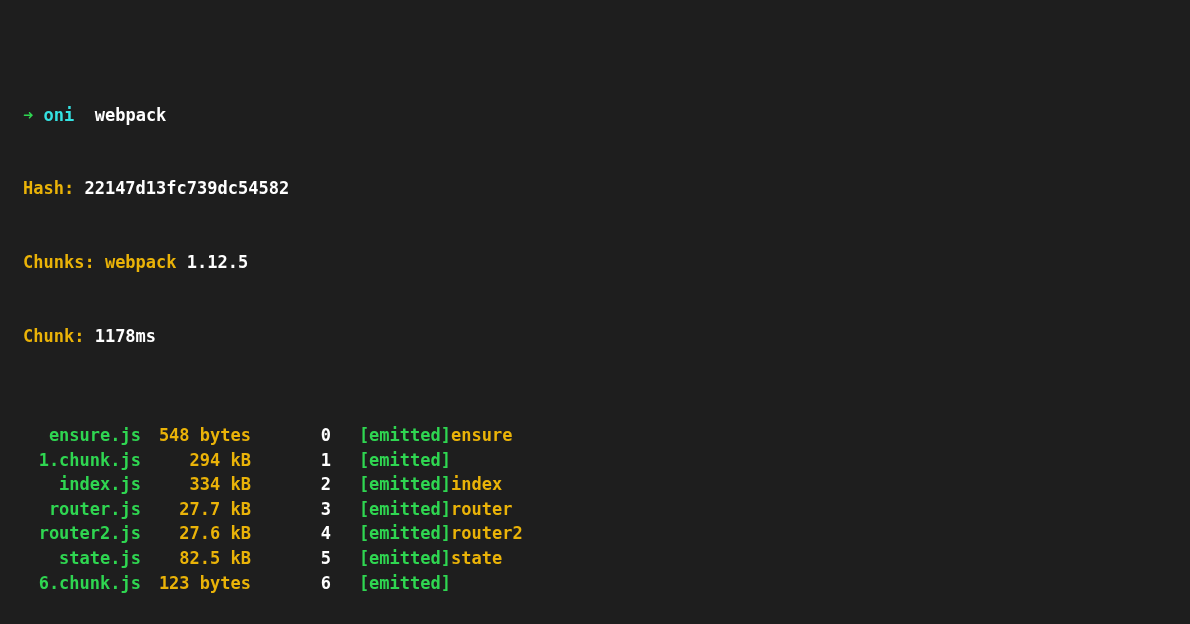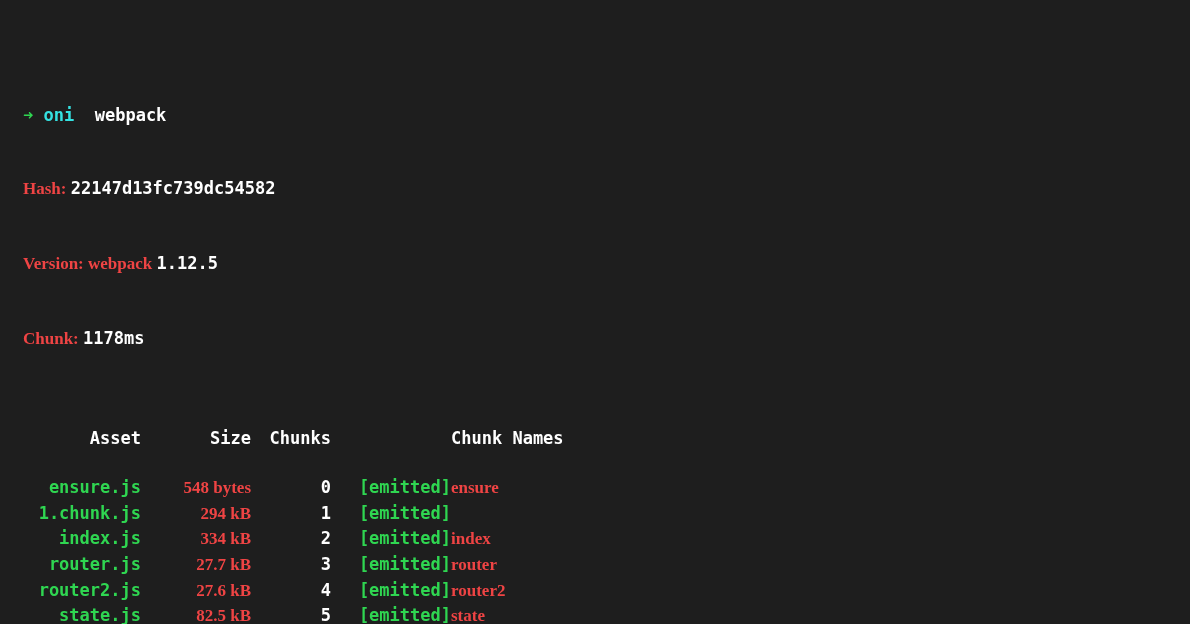--- a/index.html
+++ b/index.html
@@ -11,45 +11,44 @@
     font-weight: bold;
     line-height: 1.45;
     padding: 4px 0 0 0;
     white-space: pre;
     width: 1190px;
     overflow: hidden;
   }
   .green   { color: #2fd651; }
   .cyan    { color: #34e2e2; }
   .white   { color: #ffffff; }
-  .dim     { color: #ef4444; font-family: Liberation Serif, serif; }
+  .dim     { color: #eab308; }
   .row { display: block; padding-left: 23px; }
   
   .tbl { padding-left: 0; }
   .c-asset { display:inline-block; width: 118px; text-align: right; }
   .c-size  { display:inline-block; width: 110px; text-align: right; }
   .c-chunk { display:inline-block; width:  80px; text-align: right; }
   .c-flag  { display:inline-block; width: 120px; text-align: right; padding-left: 12px; }
   .c-name  { display:inline-block; text-align: left; padding-left: 0; }
 </style>
 </head>
 <body>
 
 
 
 <div class="row"><span class="green">➜</span><span> </span><span class="cyan">oni</span><span>  </span><span>webpack</span></div>
 
 <div class="row"><span class="dim">Hash: </span><span class="white">22147d13fc739dc54582</span></div>
 
-<div class="row"><span class="dim">Version: </span><span class="dim">webpack </span><span class="white">1.12.5</span></div>
+<div class="row"><span class="dim">Chunks: </span><span class="dim">webpack </span><span class="white">1.12.5</span></div>
 
 <div class="row"><span class="dim">Chunk: </span><span class="white">1178ms</span></div>
 
 <div class="tbl">
-<div class="row"><span class="c-asset white">Asset</span><span class="c-size white">Size</span><span class="c-chunk white">Chunks</span><span class="c-flag"></span><span class="c-name white">Chunk Names</span></div>
 <div id="asset-rows"><div class="row"><span class="c-asset green">ensure.js</span><span class="c-size dim">548 bytes</span><span class="c-chunk white">0</span><span class="c-flag green">[emitted]</span><span class="c-name dim">ensure</span></div><div class="row"><span class="c-asset green">1.chunk.js</span><span class="c-size dim">294 kB</span><span class="c-chunk white">1</span><span class="c-flag green">[emitted]</span><span class="c-name dim"></span></div><div class="row"><span class="c-asset green">index.js</span><span class="c-size dim">334 kB</span><span class="c-chunk white">2</span><span class="c-flag green">[emitted]</span><span class="c-name dim">index</span></div><div class="row"><span class="c-asset green">router.js</span><span class="c-size dim">27.7 kB</span><span class="c-chunk white">3</span><span class="c-flag green">[emitted]</span><span class="c-name dim">router</span></div><div class="row"><span class="c-asset green">router2.js</span><span class="c-size dim">27.6 kB</span><span class="c-chunk white">4</span><span class="c-flag green">[emitted]</span><span class="c-name dim">router2</span></div><div class="row"><span class="c-asset green">state.js</span><span class="c-size dim">82.5 kB</span><span class="c-chunk white">5</span><span class="c-flag green">[emitted]</span><span class="c-name dim">state</span></div><div class="row"><span class="c-asset green">6.chunk.js</span><span class="c-size dim">123 bytes</span><span class="c-chunk white">6</span><span class="c-flag green">[emitted]</span><span class="c-name dim"></span></div></div>
 </div>
 
 
 
 
 
 
 
 

